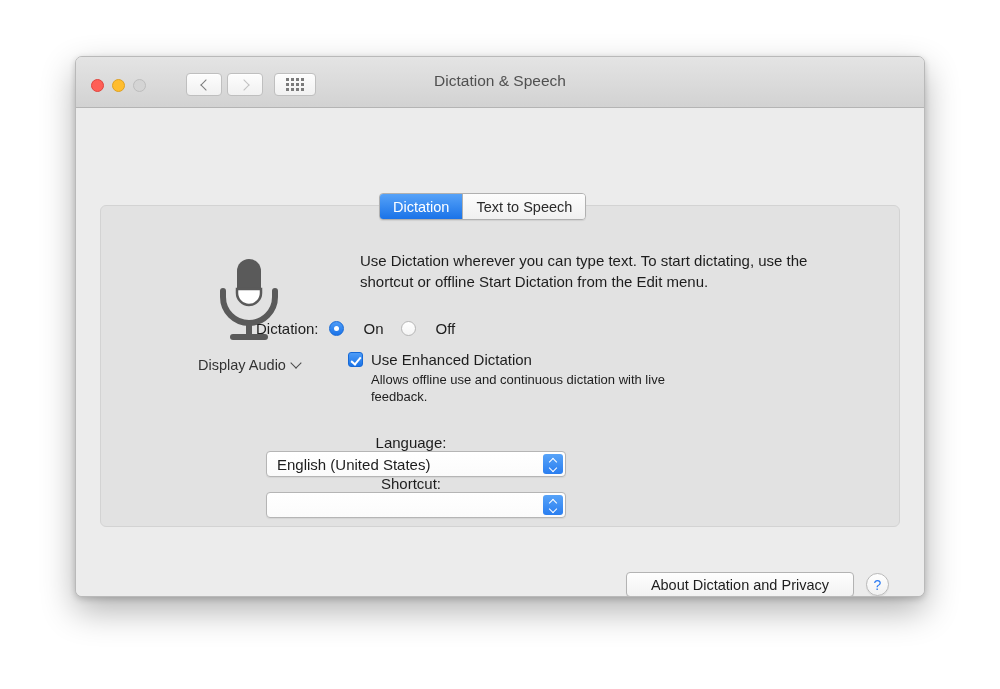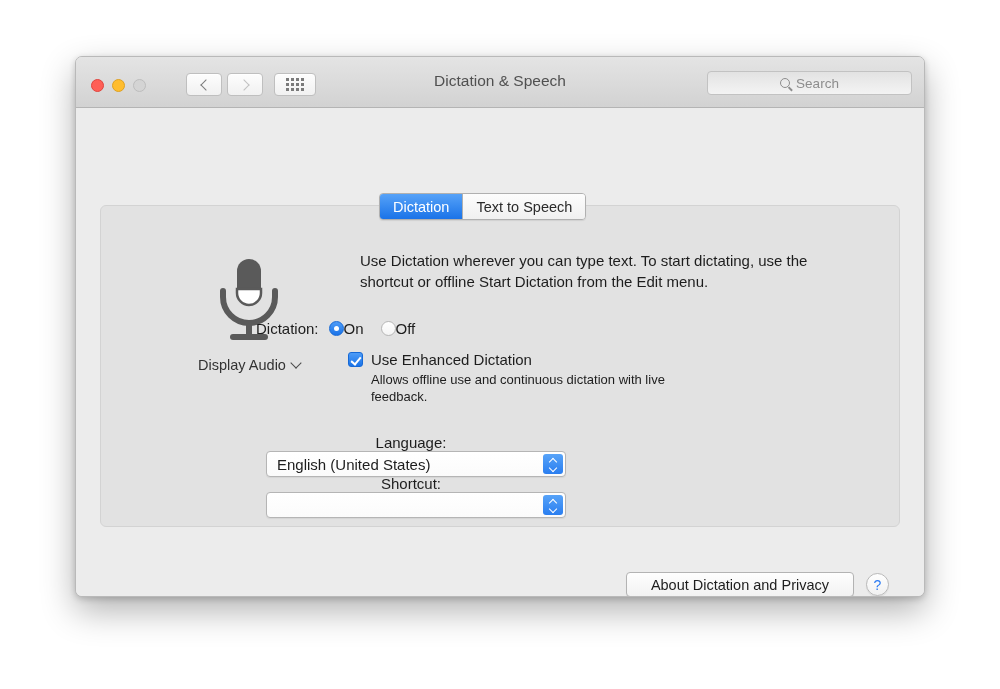--- a/index.html
+++ b/index.html
@@ -250,21 +250,21 @@
     top: 212px;
     display: flex;
     align-items: center;
   }
   .flabel {
     font-size: 15px;
     color: #1d1d1d;
     text-align: right;
   }
   .radio-grp { display: flex; align-items: center; margin-left: 10px; gap: 17px; }
-  .radio-item { display: flex; align-items: center; gap: 0; }
+  .radio-item { display: flex; align-items: center; gap: 20px; }
   .radio {
     width: 15px;
     height: 15px;
     border-radius: 50%;
     background: linear-gradient(to bottom, #ffffff 0%, #f4f4f4 100%);
     border: 1px solid #b6b6b6;
     box-sizing: border-box;
   }
   .radio.on {
     background: linear-gradient(to bottom, #4e9cf7 0%, #1a73e8 100%);
@@ -449,26 +449,20 @@
           <i></i>
         <i></i>
           <i></i>
           <i></i>
           <i></i>
       </span>
     </div>
 
     <div class="win-title">Dictation &amp; Speech</div>
 
-    <div class="searchfield">
-      <span class="search-inner">
-        <span class="mag"></span>
-        <span class="search-ph">Search</span>
-      </span>
-    </div>
   </div>
 
   <div class="win-body">
 
     <div class="panel"></div>
 
     <div class="tabs">
       <div class="tab active">Dictation</div>
       <div class="tab">Text to Speech</div>
     </div>

